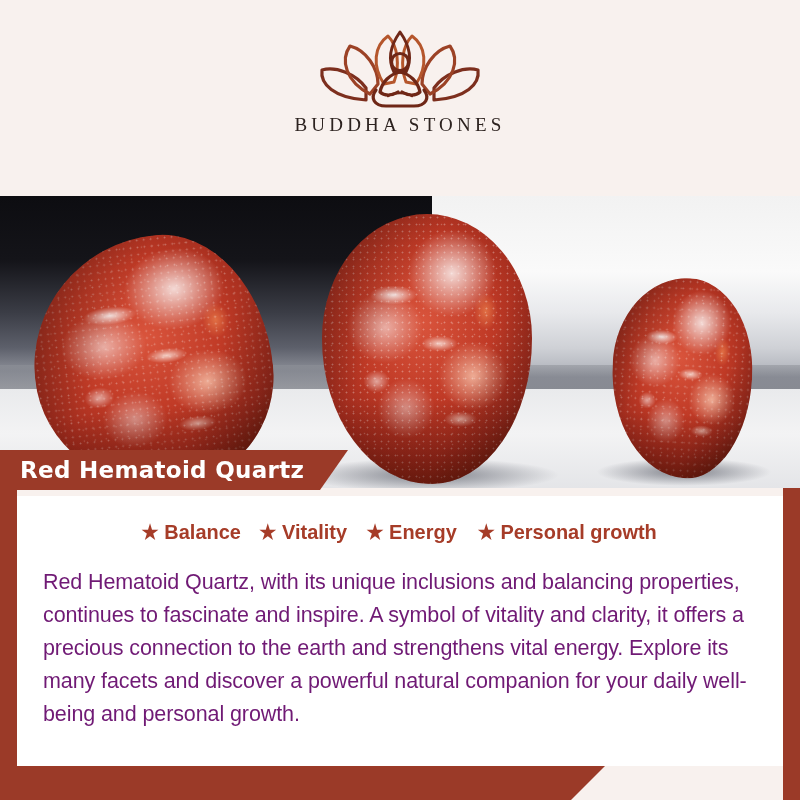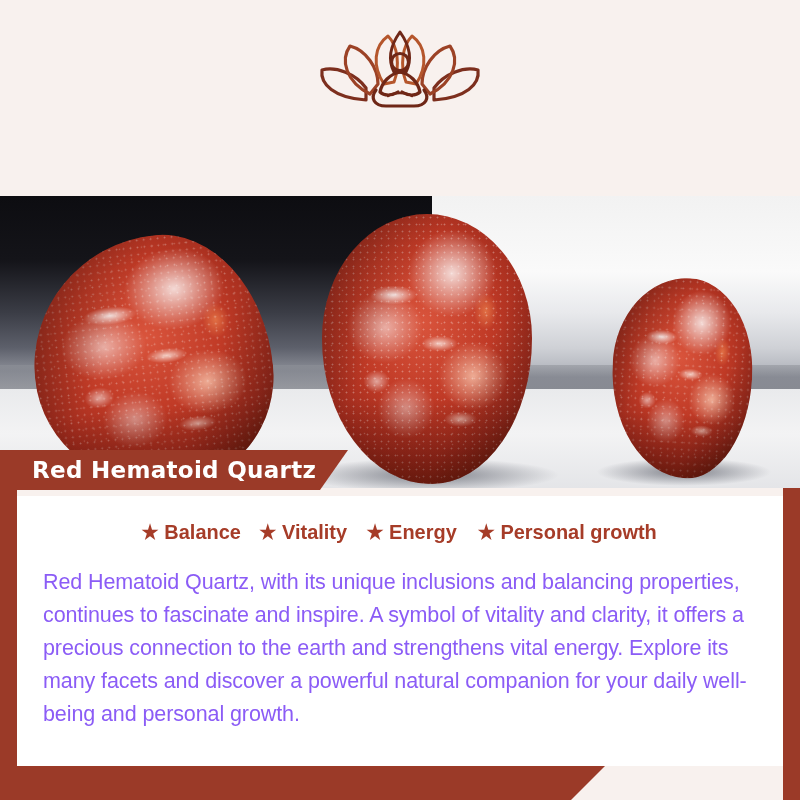--- a/index.html
+++ b/index.html
@@ -159,21 +159,21 @@
 
   
   .name-banner {
     position:absolute;
     left:0; top:450px; width:348px; height:40px;
     background:#9b3a28;
     clip-path: polygon(0 0, 100% 0, calc(100% - 28px) 100%, 0 100%);
     display:flex; align-items:center;
   }
   .name-text {
-    margin-left:32px;
+    margin-left:20px;
     color:#ffffff;
     font-family:"DejaVu Sans", sans-serif;
     font-weight:700;
     font-size:23px;
     letter-spacing:0.3px;
     white-space:nowrap;
   }
 
   
   .content {
@@ -194,21 +194,21 @@
     font-size:21px;
     color:#a63c28;
     white-space:nowrap;
     transform:scaleX(0.95);
   }
   .star { font-size:20px; line-height:1; color:#a63c28; }
   .body-text {
     font-family:"Liberation Sans Narrow","Liberation Sans", sans-serif;
     font-size:21.5px;
     line-height:33px;
-    color:#8b5cf6;
+    color:#701a75;
     padding:0 14px;
     letter-spacing:-0.1px;
   }
 </style>
 </head>
 <body>
 
 <div id="page">
 
   <div class="frame-bar frame-top"></div>
@@ -237,20 +237,21 @@
 
           <circle cx="86" cy="36" r="8.5" stroke="#6f2717" stroke-width="3.2"></circle>
 
           <path d="M86 46 C76 48 68 56 66 66 C70 70 78 70 84 66" stroke="#6f2717" stroke-width="3.2"></path>
           <path d="M86 46 C96 48 104 56 106 66 C102 70 94 70 88 66" stroke="#6f2717" stroke-width="3.2"></path>
 
           <path d="M62 64 C56 72 60 80 72 80 L100 80 C112 80 116 72 110 64" stroke="#6f2717" stroke-width="3.2"></path>
           <path d="M74 70 C80 66 92 66 98 70" stroke="#6f2717" stroke-width="2.6"></path>
         </g>
       </svg>
+      <div class="logo-text">BUDDHA STONES</div>
     </div>
   </div>
 
 
   <div class="photo">
     <div class="ph-bg-dark"></div>
     <div class="ph-bg-light"></div>
     <div class="ph-bg-midshelf"></div>
     <div class="ph-table"></div>
 

